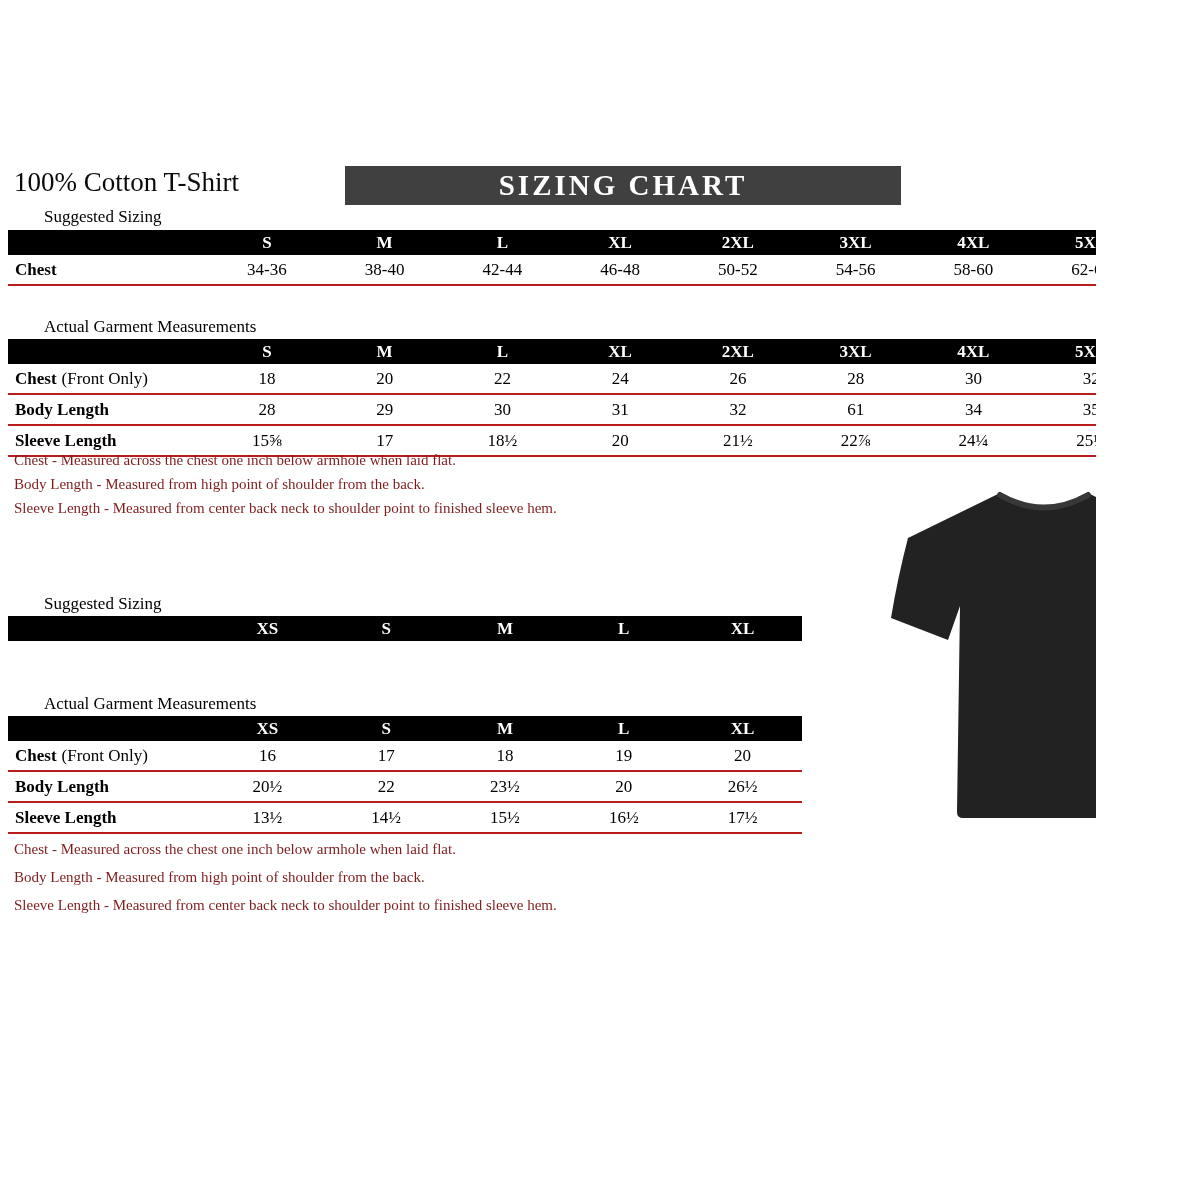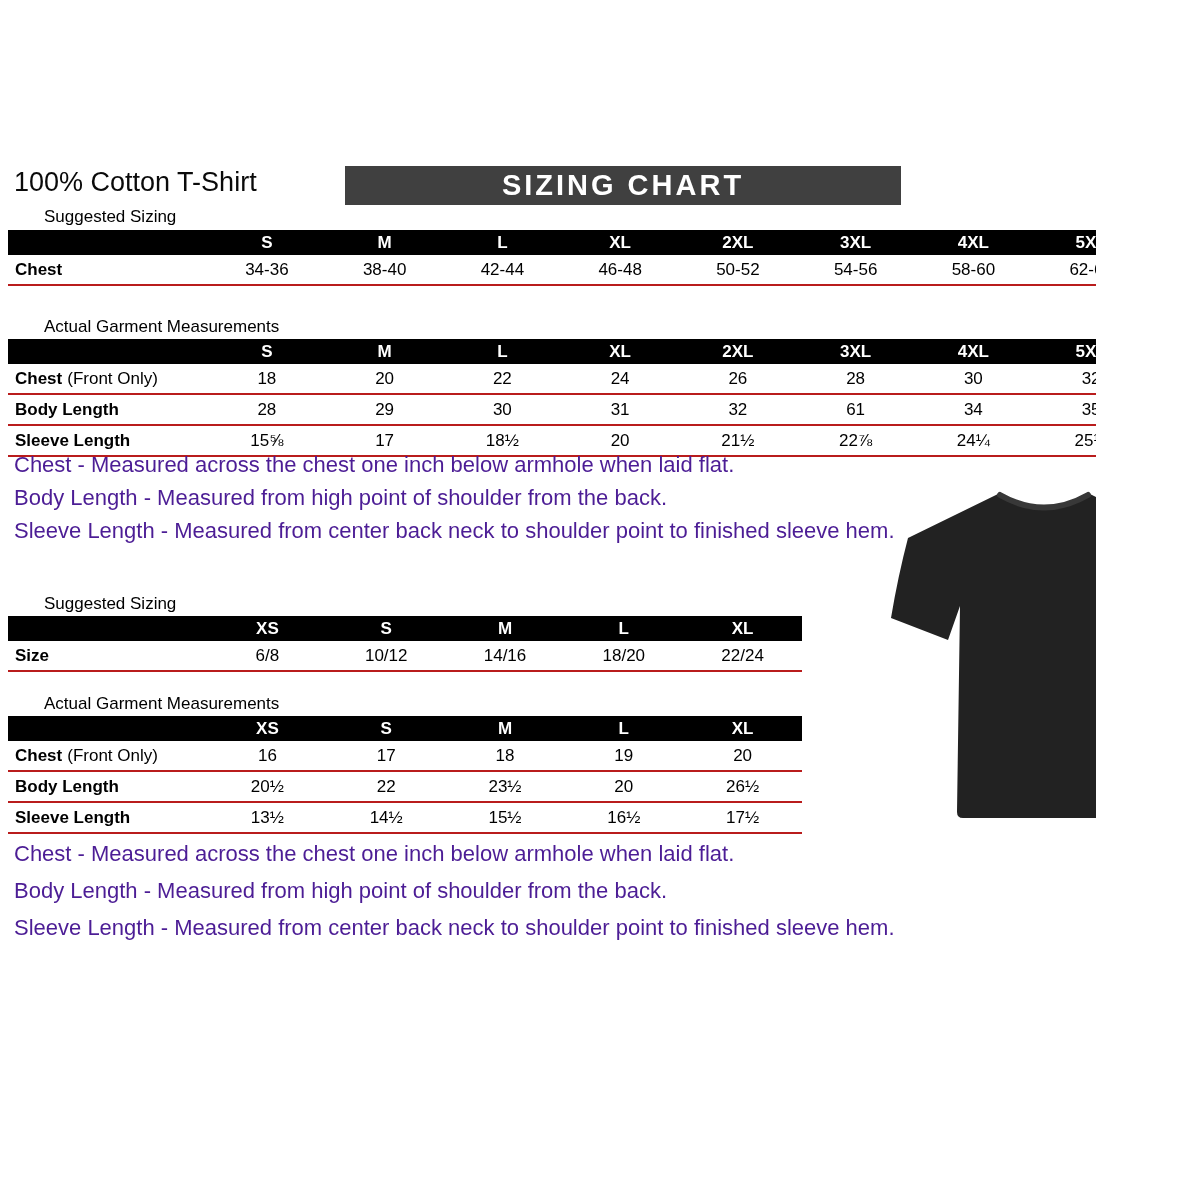--- a/index.html
+++ b/index.html
@@ -1,38 +1,38 @@
 <!DOCTYPE html>
 <html><head>
 <meta charset="utf-8">
 <style>
   html,body{margin:0;padding:0;background:#fff;}
   .canvas{
     position:relative;width:1096px;height:1200px;background:#ffffff;
-    font-family:Liberation Sans, sans-serif;color:#000;overflow:hidden;
+    font-family:Liberation Serif, serif;color:#000;overflow:hidden;
   }
   .big-title{position:absolute;font-size:27px;color:#0a0a0a;white-space:nowrap;}
   .bold{font-weight:bold;}
   .banner{
     position:absolute;left:345px;top:166px;width:556px;height:39px;
     background:#404040;color:#fff;display:flex;align-items:center;justify-content:center;
     font-weight:bold;font-size:29px;letter-spacing:3px;white-space:nowrap;
   }
   .section-label{position:absolute;font-size:17px;color:#000;white-space:nowrap;margin-left:38px;}
   .sizing-table{position:absolute;}
   .trow{display:grid;box-sizing:border-box;align-items:center;}
   .thead{background:#000;height:25px;}
   .thead .cell{color:#fff;font-weight:bold;font-size:17px;}
   .brow{height:31px;border-bottom:2px solid #b91c1c;}
   .cell{display:flex;align-items:center;justify-content:center;font-size:17px;white-space:nowrap;overflow:hidden;}
   .label-cell{justify-content:flex-start;padding-left:7px;}
   .lbl{font-weight:bold;}
   .sfx{margin-left:5px;font-weight:normal;}
   .notes{position:absolute;}
-  .note{font-size:22px;color:#4c1d95;white-space:nowrap;}
+  .note{font-size:15px;color:#7f1d1d;white-space:nowrap;}
   .notes-adult .note{margin-bottom:7px;}
   .notes-youth .note{margin-bottom:11px;}
   .tshirt-wrap{position:absolute;left:888px;top:468px;width:312px;height:372px;}
 </style>
 </head>
 <body>
 
 <div class="canvas">
 
   <div class="big-title" style="left:14px;top:167px;">100% Cotton T-Shirt</div>
@@ -134,30 +134,20 @@
   <div class="section-label" style="left:6px;top:594px;">Suggested Sizing</div>
 
   <div class="sizing-table" style="left:8px;top:616px;width:794px;">
       <div class="trow thead" style="grid-template-columns: 200px repeat(5, 1fr);">
         <div class="cell label-cell"></div>
         <div class="cell">XS</div>
         <div class="cell">S</div>
         <div class="cell">M</div>
         <div class="cell">L</div>
         <div class="cell">XL</div>
-      </div>
-      <div class="trow brow" style="grid-template-columns: 200px repeat(5, 1fr);">
-        <div class="cell label-cell">
-          <div class="lbl">Size</div>
-        </div>
-        <div class="cell">6/8</div>
-        <div class="cell">10/12</div>
-        <div class="cell">14/16</div>
-        <div class="cell">18/20</div>
-        <div class="cell">22/24</div>
       </div>
     </div>
 
   <div class="section-label" style="left:6px;top:694px;">Actual Garment Measurements</div>
 
   <div class="sizing-table" style="left:8px;top:716px;width:794px;">
       <div class="trow thead" style="grid-template-columns: 200px repeat(5, 1fr);">
         <div class="cell label-cell"></div>
         <div class="cell">XS</div>
         <div class="cell">S</div>

